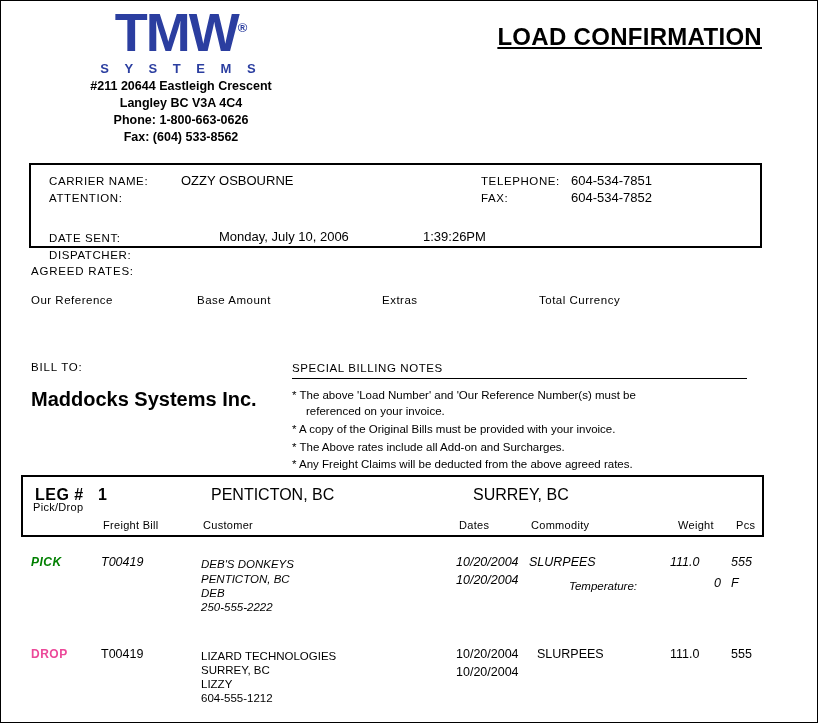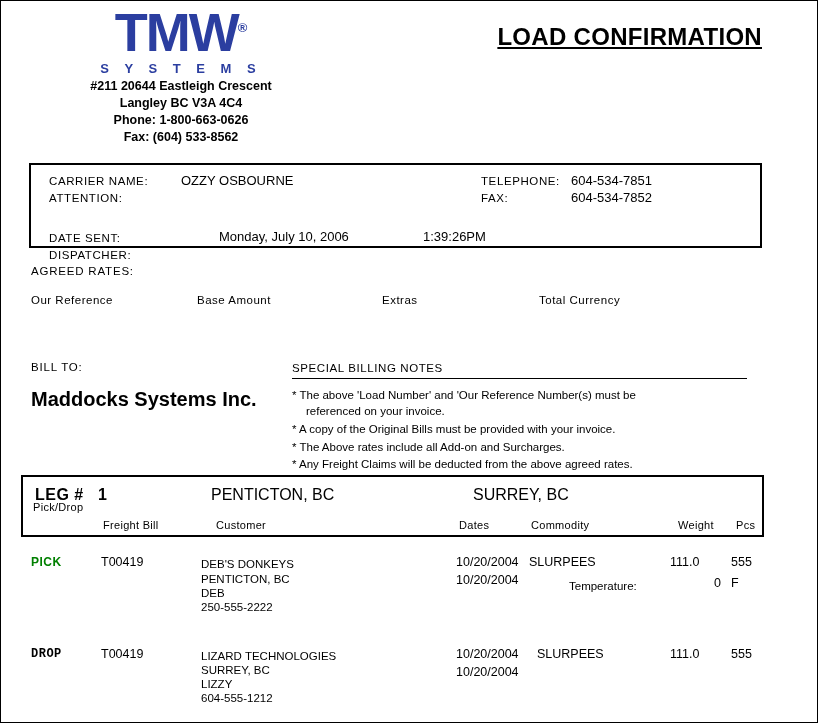--- a/index.html
+++ b/index.html
@@ -165,21 +165,21 @@
     letter-spacing: 0.3px;
   }
 
   
   .stop-type {
     font-size: 12px;
     font-weight: bold;
     letter-spacing: 0.5px;
   }
   .stop-pick { color: #008000; }
-  .stop-drop { color: #000000; font-family: Liberation Mono, monospace; }
+  .stop-drop { color: #ec4899; }
   .stop-text {
     font-size: 11.5px;
     line-height: 1.5;
   }
   .stop-val {
     font-size: 12.5px;
   }
 </style>
 </head>
 <body>
@@ -250,28 +250,28 @@
   <div class="abs note-line" style="left:291px; top:455px;">* Any Freight Claims will be deducted from the above agreed rates.</div>
 
   <div class="leg-box">
     <div class="abs leg-hash" style="left:12px; top:9px;">LEG #</div>
     <div class="abs leg-num" style="left:75px; top:9px;">1</div>
     <div class="abs leg-city" style="left:188px; top:9px;">PENTICTON, BC</div>
     <div class="abs leg-city" style="left:450px; top:9px;">SURREY, BC</div>
 
     <div class="abs leg-col" style="left:10px; top:24px;">Pick/Drop</div>
     <div class="abs leg-col" style="left:80px; top:42px;">Freight Bill</div>
-    <div class="abs leg-col" style="left:193px; top:42px;">Customer</div>
+    <div class="abs leg-col" style="left:180px; top:42px;">Customer</div>
     <div class="abs leg-col" style="left:436px; top:42px;">Dates</div>
     <div class="abs leg-col" style="left:508px; top:42px;">Commodity</div>
     <div class="abs leg-col" style="left:655px; top:42px;">Weight</div>
     <div class="abs leg-col" style="left:713px; top:42px;">Pcs</div>
   </div>
 
-  <div class="abs" style="left:0; top:552px; width:760px; height:60px;">
+  <div class="abs" style="left:0; top:552px; width:760px; height:60px;font-style:italic;">
     <div class="abs stop-type stop-pick" style="left:30px; top:2px;">PICK</div>
     <div class="abs stop-val" style="left:100px; top:2px;">T00419</div>
 
     <div class="abs stop-text" style="left:200px; top:3px;">DEB'S DONKEYS</div>
     <div class="abs stop-text" style="left:200px; top:18px;">PENTICTON, BC</div>
     <div class="abs stop-text" style="left:200px; top:32px;">DEB</div>
     <div class="abs stop-text" style="left:200px; top:46px;">250-555-2222</div>
 
     <div class="abs stop-val" style="left:455px; top:2px;">10/20/2004</div>
     <div class="abs stop-val" style="left:455px; top:20px;">10/20/2004</div>

